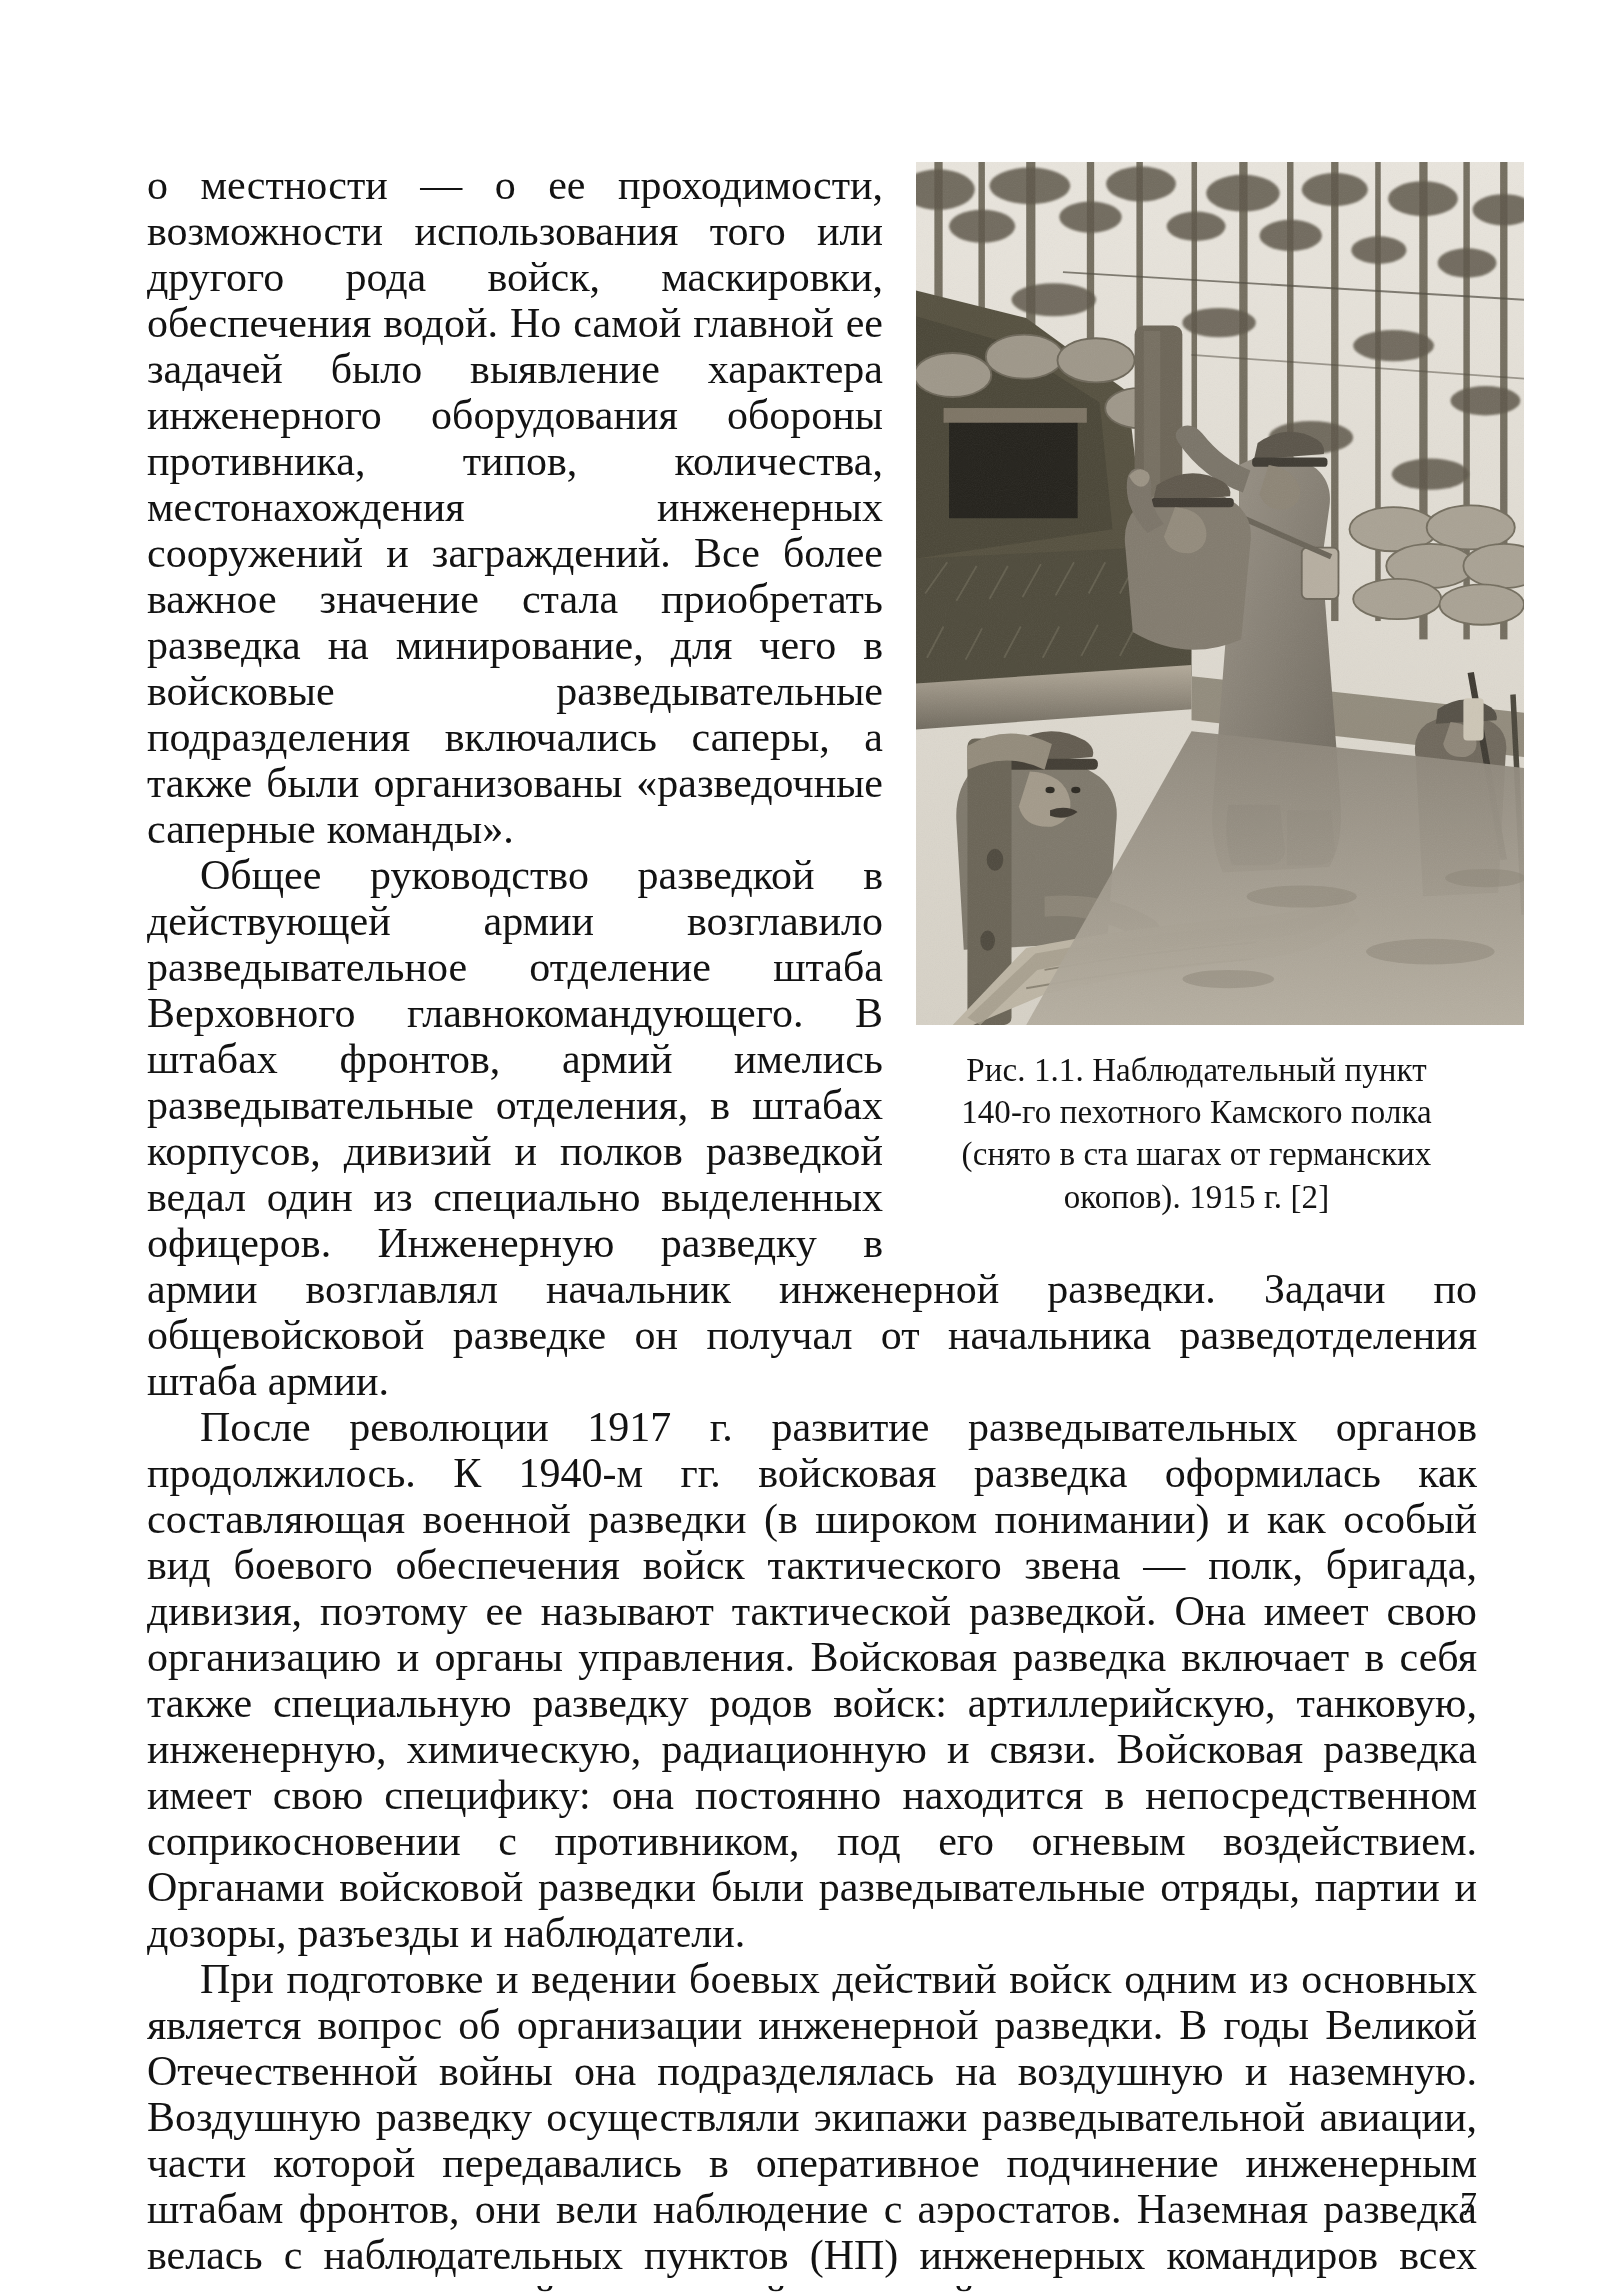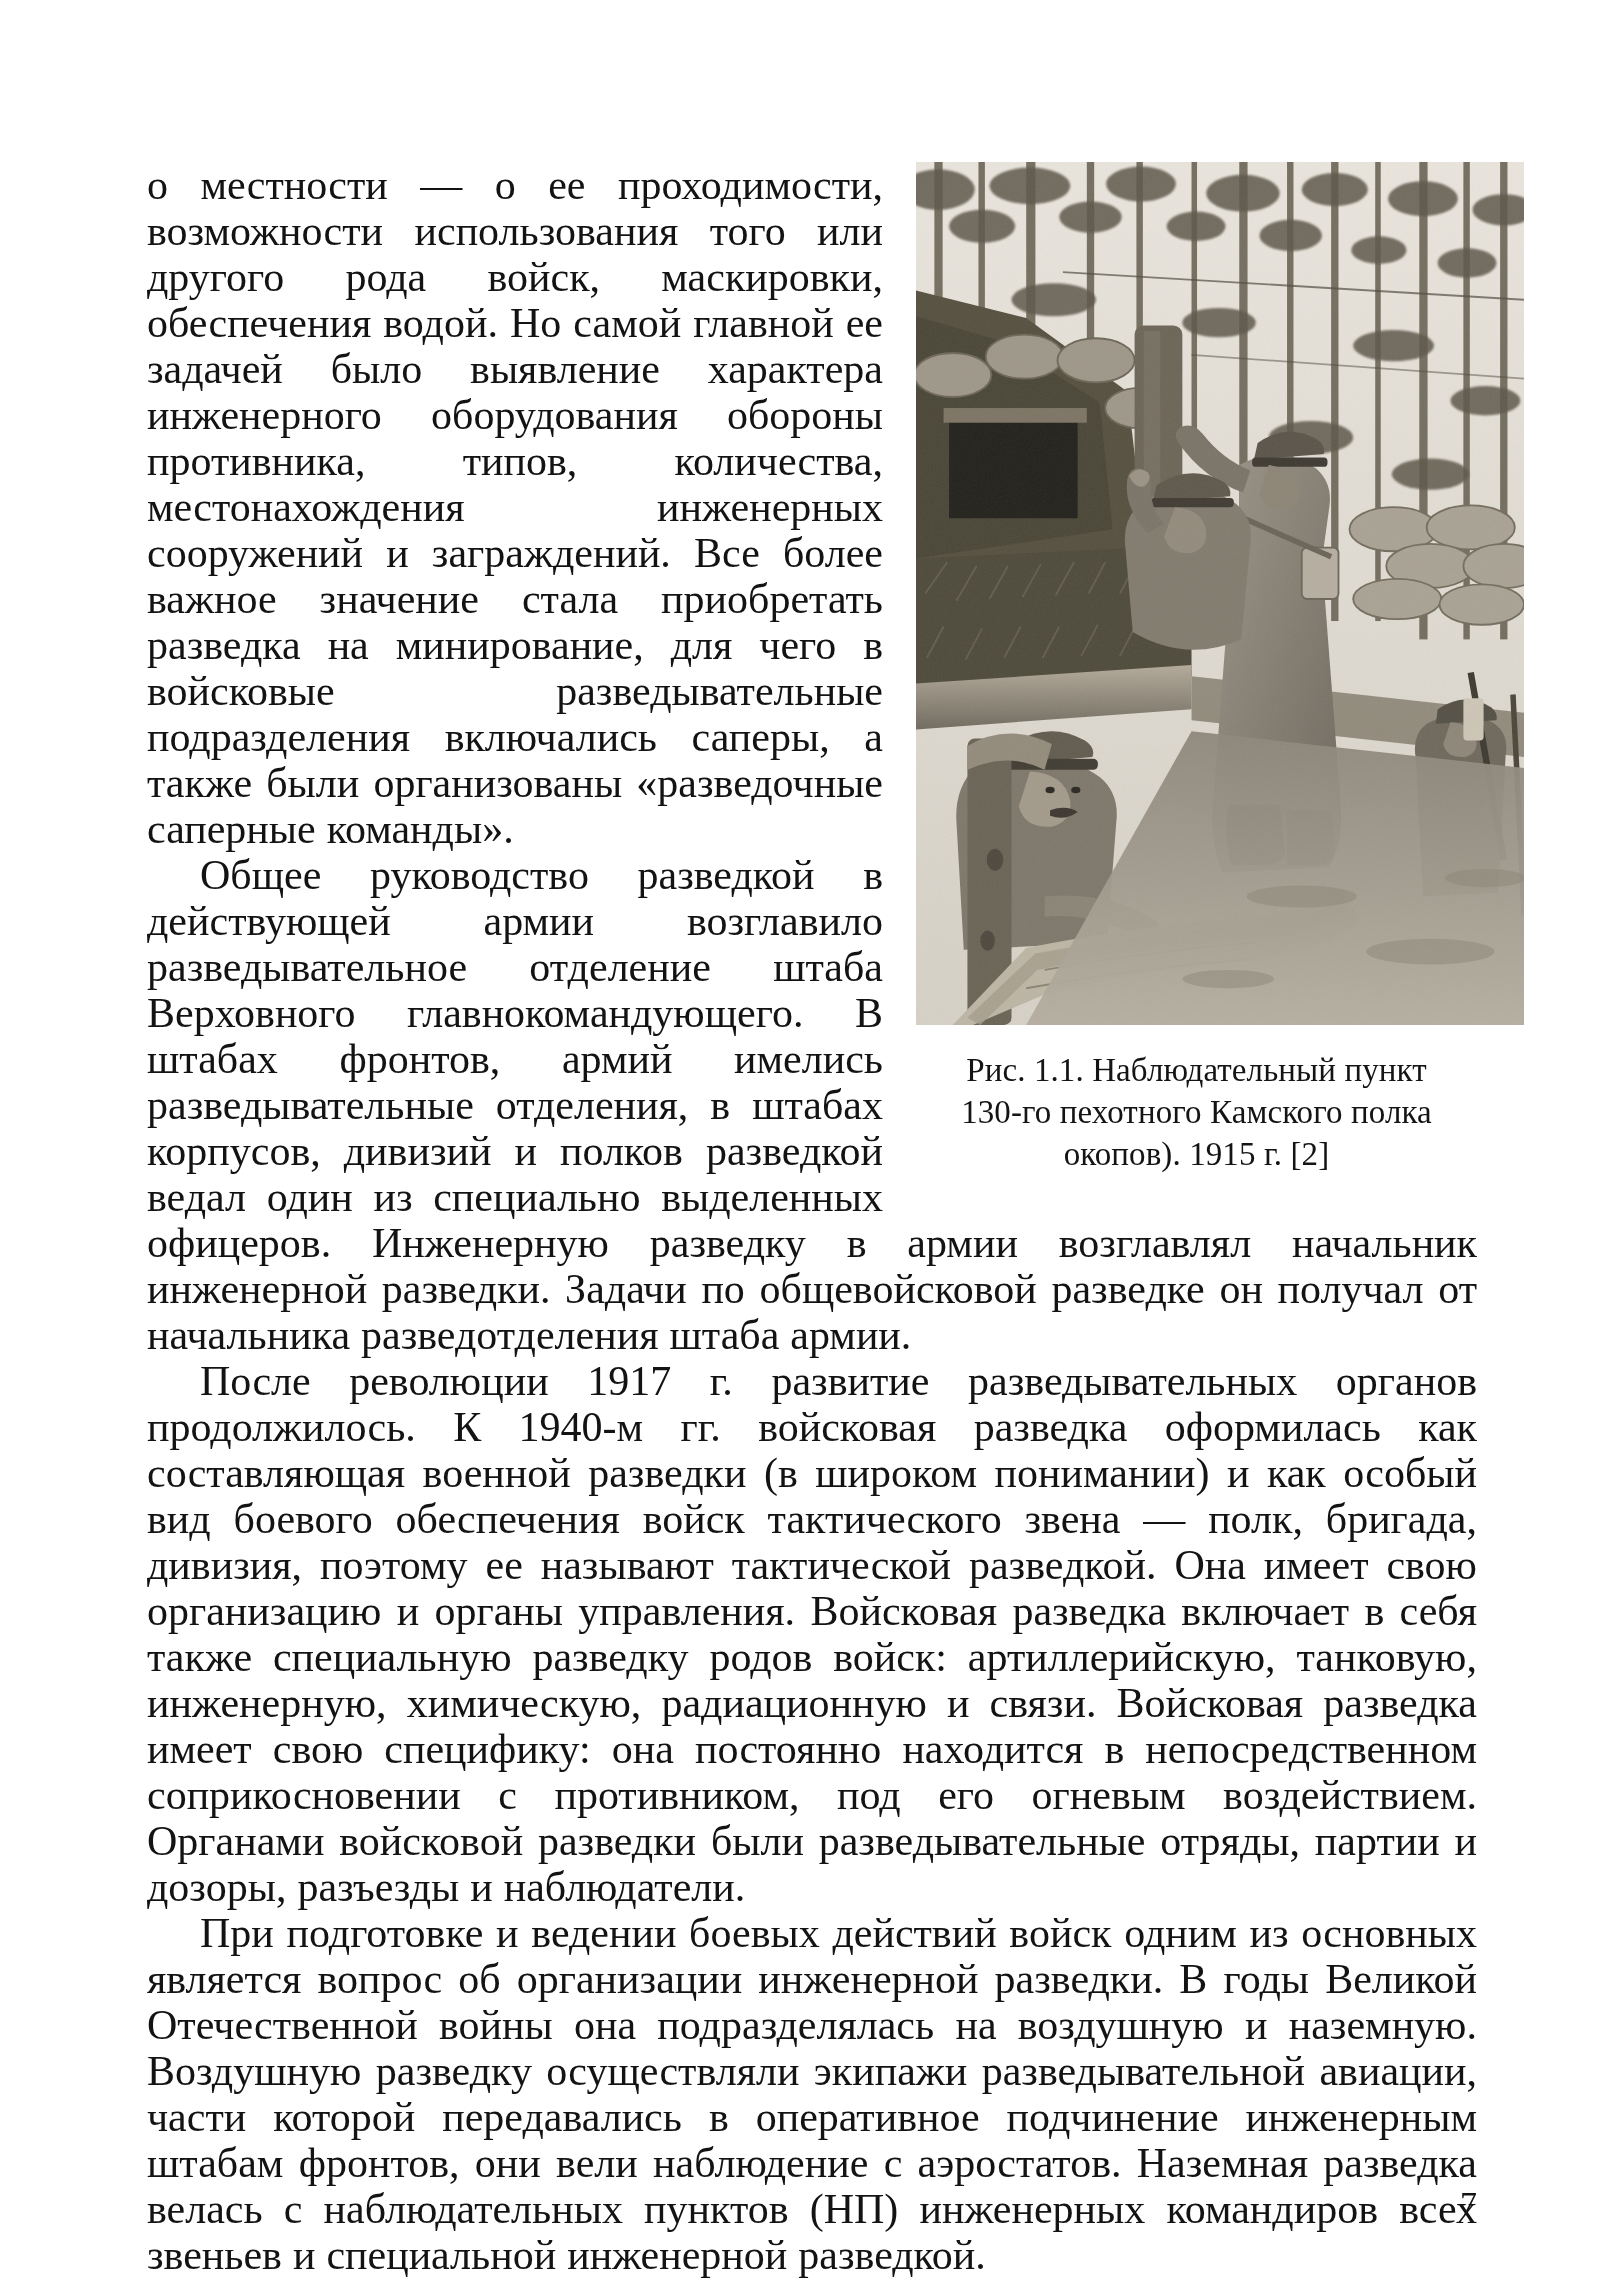--- a/index.html
+++ b/index.html
@@ -270,21 +270,22 @@
             <ellipse cx="620" cy="780" rx="44" ry="10"></ellipse>
           </g>
 
           <rect x="0" y="0" width="662" height="940" filter="url(#grain)" opacity="0.55"></rect>
           <rect x="0" y="0" width="662" height="940" fill="none" stroke="#ffffff" stroke-width="0"></rect>
         </svg>
       </div>
 
       <div class="figure-caption">
         <div>Рис. 1.1. Наблюдательный пункт</div>
-        <div>130-го пехотного Камского полка</div>
+        <div>140-го пехотного Камского полка</div>
+        <div>(снято в ста шагах от германских</div>
         <div>окопов). 1915 г. [2]</div>
       </div>
     </div>
 
     <p class="body-text no-indent">о местности — о ее проходимости, возможности использования того или другого рода войск, маскировки, обеспечения водой. Но самой главной ее задачей было выявление характера инженерного оборудования обороны противника, типов, количества, местонахождения инженерных сооружений и заграждений. Все более важное значение стала приобретать разведка на минирование, для чего в войсковые разведывательные подразделения включались саперы, а также были организованы «разведочные саперные команды».</p>
     <p class="body-text">Общее руководство разведкой в действующей армии возглавило разведывательное отделение штаба Верховного главнокомандующего. В штабах фронтов, армий имелись разведывательные отделения, в штабах корпусов, дивизий и полков разведкой ведал один из специально выделенных офицеров. Инженерную разведку в армии возглавлял начальник инженерной разведки. Задачи по общевойсковой разведке он получал от начальника разведотделения штаба армии.</p>
     <div class="clearfix"></div>
     <p class="body-text">После революции 1917 г. развитие разведывательных органов продолжилось. К 1940-м гг. войсковая разведка оформилась как составляющая военной разведки (в широком понимании) и как особый вид боевого обеспечения войск тактического звена — полк, бригада, дивизия, поэтому ее называют тактической разведкой. Она имеет свою организацию и органы управления. Войсковая разведка включает в себя также специальную разведку родов войск: артиллерийскую, танковую, инженерную, химическую, радиационную и связи. Войсковая разведка имеет свою специфику: она постоянно находится в непосредственном соприкосновении с противником, под его огневым воздействием. Органами войсковой разведки были разведывательные отряды, партии и дозоры, разъезды и наблюдатели.</p>
     <p class="body-text">При подготовке и ведении боевых действий войск одним из основных является вопрос об организации инженерной разведки. В годы Великой Отечественной войны она подразделялась на воздушную и наземную. Воздушную разведку осуществляли экипажи разведывательной авиации, части которой передавались в оперативное подчинение инженерным штабам фронтов, они вели наблюдение с аэростатов. Наземная разведка велась с наблюдательных пунктов (НП) инженерных командиров всех звеньев и специальной инженерной разведкой.</p>
   </div>

